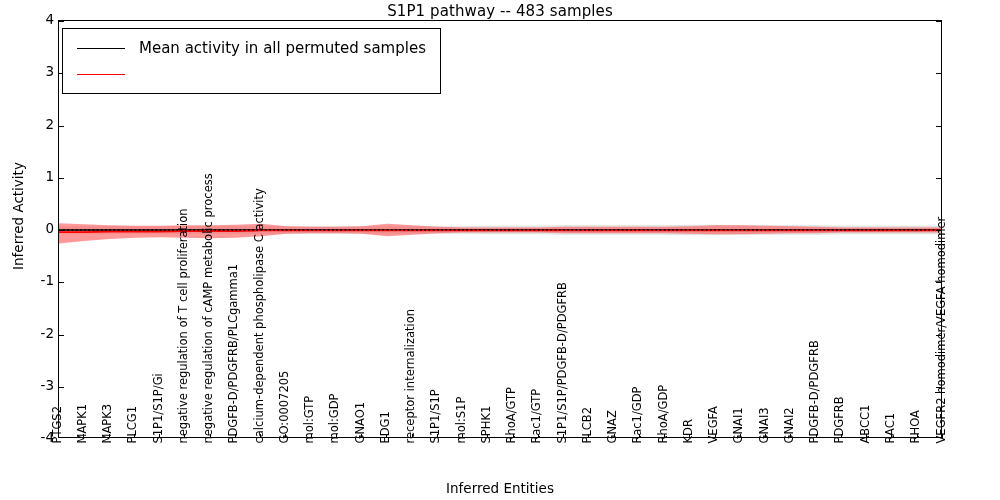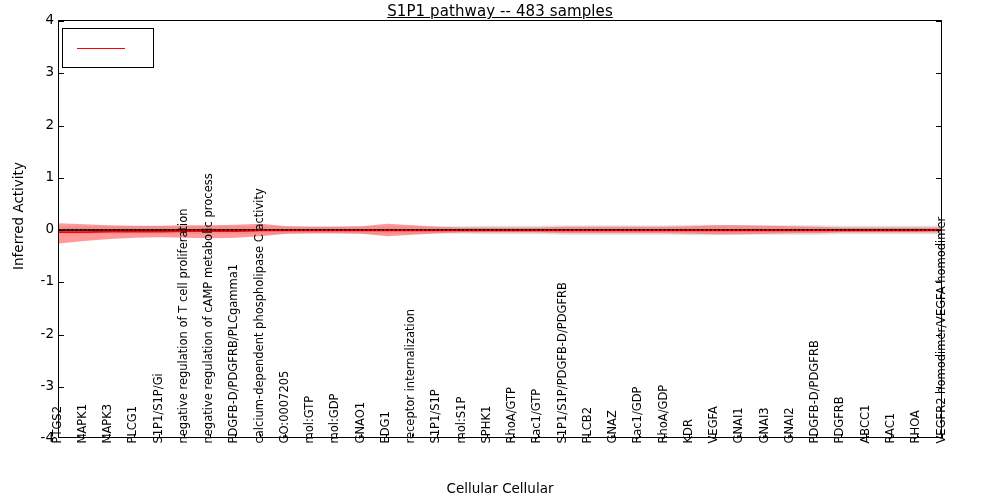--- a/index.html
+++ b/index.html
@@ -17,21 +17,20 @@
   }
   
   #chart-title {
     position: absolute;
     left: 0; top: 2px;
     width: 1000px;
     text-align: center;
     font-size: 15px;
     color: #000;
     letter-spacing: 0.1px;
-    text-decoration: underline;
   }
   
   #plot-area {
     position: absolute;
     left: 58px; top: 20px;
     width: 884px; height: 418px;
     border: 1px solid #000;
     background: #ffffff;
     overflow: hidden;
   }
@@ -131,21 +130,21 @@
   }
 </style>
 </head>
 <body>
 
 <div id="figure">
 
   <div id="chart-title">S1P1 pathway -- 483 samples</div>
 
   <div id="ylabel">Inferred Activity</div>
-  <div id="xlabel">Cellular Cellular</div>
+  <div id="xlabel">Inferred Entities</div>
 
   <div id="plot-area">
     <svg id="data-svg" viewBox="0 0 884 418" preserveAspectRatio="none">
       <g id="svg-bands">
           <path d="M0,205.34249999999997 L25.257142857142856,205.34249999999997 L50.51428571428571,205.34249999999997 L75.77142857142857,205.34249999999997 L101.02857142857142,205.34249999999997 L126.28571428571428,205.34249999999997 L151.54285714285714,205.34249999999997 L176.8,205.34249999999997 L202.05714285714285,204.82 L227.3142857142857,205.34249999999997 L252.57142857142856,205.34249999999997 L277.8285714285714,205.34249999999997 L303.0857142857143,205.34249999999997 L328.34285714285716,205.34249999999997 L353.6,205.34249999999997 L378.85714285714283,205.34249999999997 L404.1142857142857,205.34249999999997 L429.37142857142857,204.82 L454.6285714285714,204.82 L479.88571428571424,204.82 L505.1428571428571,204.2975 L530.4,204.2975 L555.6571428571428,204.2975 L580.9142857142857,204.2975 L606.1714285714286,204.2975 L631.4285714285714,203.775 L656.6857142857143,203.775 L681.9428571428572,204.2975 L707.2,204.2975 L732.4571428571429,204.2975 L757.7142857142857,204.2975 L782.9714285714285,204.82 L808.2285714285714,204.82 L833.4857142857143,204.82 L858.7428571428571,204.82 L884,204.82 L884,213.18 L858.7428571428571,213.18 L833.4857142857143,213.18 L808.2285714285714,213.18 L782.9714285714285,213.18 L757.7142857142857,213.7025 L732.4571428571429,213.7025 L707.2,213.7025 L681.9428571428572,213.7025 L656.6857142857143,214.225 L631.4285714285714,214.225 L606.1714285714286,213.7025 L580.9142857142857,213.7025 L555.6571428571428,213.7025 L530.4,213.7025 L505.1428571428571,213.7025 L479.88571428571424,213.18 L454.6285714285714,213.18 L429.37142857142857,213.18 L404.1142857142857,212.6575 L378.85714285714283,212.6575 L353.6,212.6575 L328.34285714285716,212.6575 L303.0857142857143,212.6575 L277.8285714285714,212.6575 L252.57142857142856,212.6575 L227.3142857142857,212.6575 L202.05714285714285,213.18 L176.8,212.6575 L151.54285714285714,212.6575 L126.28571428571428,212.6575 L101.02857142857142,212.6575 L75.77142857142857,212.6575 L50.51428571428571,212.6575 L25.257142857142856,212.6575 L0,212.6575 Z" fill="#c8c8c8" fill-opacity="0.55" stroke="none"></path>
           <path d="M0,202.2075 L25.257142857142856,203.25249999999997 L50.51428571428571,204.2975 L75.77142857142857,204.82 L101.02857142857142,204.82 L126.28571428571428,204.2975 L151.54285714285714,204.2975 L176.8,203.775 L202.05714285714285,202.73 L227.3142857142857,205.34249999999997 L252.57142857142856,205.865 L277.8285714285714,205.865 L303.0857142857143,205.34249999999997 L328.34285714285716,202.73 L353.6,204.2975 L378.85714285714283,205.865 L404.1142857142857,206.38750000000002 L429.37142857142857,206.38750000000002 L454.6285714285714,206.38750000000002 L479.88571428571424,206.38750000000002 L505.1428571428571,205.865 L530.4,205.865 L555.6571428571428,205.865 L580.9142857142857,205.865 L606.1714285714286,205.865 L631.4285714285714,205.34249999999997 L656.6857142857143,204.2975 L681.9428571428572,204.2975 L707.2,204.82 L732.4571428571429,205.34249999999997 L757.7142857142857,205.865 L782.9714285714285,206.38750000000002 L808.2285714285714,206.38750000000002 L833.4857142857143,206.38750000000002 L858.7428571428571,206.38750000000002 L884,206.38750000000002 L884,211.61249999999998 L858.7428571428571,211.61249999999998 L833.4857142857143,211.61249999999998 L808.2285714285714,211.61249999999998 L782.9714285714285,211.61249999999998 L757.7142857142857,212.135 L732.4571428571429,212.135 L707.2,212.6575 L681.9428571428572,213.18 L656.6857142857143,213.18 L631.4285714285714,212.6575 L606.1714285714286,212.135 L580.9142857142857,212.135 L555.6571428571428,212.135 L530.4,212.135 L505.1428571428571,212.135 L479.88571428571424,211.61249999999998 L454.6285714285714,211.61249999999998 L429.37142857142857,211.61249999999998 L404.1142857142857,211.61249999999998 L378.85714285714283,212.135 L353.6,213.7025 L328.34285714285716,215.27 L303.0857142857143,212.6575 L277.8285714285714,212.135 L252.57142857142856,212.135 L227.3142857142857,212.6575 L202.05714285714285,215.27 L176.8,216.8375 L151.54285714285714,217.36 L126.28571428571428,216.8375 L101.02857142857142,216.315 L75.77142857142857,216.8375 L50.51428571428571,217.8825 L25.257142857142856,219.9725 L0,222.58499999999998 Z" fill="#ff5a5a" fill-opacity="0.62" stroke="none"></path>
         </g>
       <g id="svg-lines">
           <path d="M0,209 L25.257142857142856,209 L50.51428571428571,209 L75.77142857142857,209 L101.02857142857142,209 L126.28571428571428,209 L151.54285714285714,209 L176.8,209 L202.05714285714285,209 L227.3142857142857,209 L252.57142857142856,209 L277.8285714285714,209 L303.0857142857143,209 L328.34285714285716,209 L353.6,209 L378.85714285714283,209 L404.1142857142857,209 L429.37142857142857,209 L454.6285714285714,209 L479.88571428571424,209 L505.1428571428571,209 L530.4,209 L555.6571428571428,209 L580.9142857142857,209 L606.1714285714286,209 L631.4285714285714,209 L656.6857142857143,209 L681.9428571428572,209 L707.2,209 L732.4571428571429,209 L757.7142857142857,209 L782.9714285714285,209 L808.2285714285714,209 L833.4857142857143,209 L858.7428571428571,209 L884,209 " fill="none" stroke="#000000" stroke-width="1.7"></path>
           <path d="M0,211.09 L25.257142857142856,211.09 L50.51428571428571,210.5675 L75.77142857142857,210.5675 L101.02857142857142,210.5675 L126.28571428571428,210.045 L151.54285714285714,210.045 L176.8,210.045 L202.05714285714285,209.52249999999998 L227.3142857142857,209.52249999999998 L252.57142857142856,209.52249999999998 L277.8285714285714,209.52249999999998 L303.0857142857143,209.52249999999998 L328.34285714285716,209.52249999999998 L353.6,209.52249999999998 L378.85714285714283,209.52249999999998 L404.1142857142857,209.52249999999998 L429.37142857142857,209.52249999999998 L454.6285714285714,209.52249999999998 L479.88571428571424,209.52249999999998 L505.1428571428571,209.52249999999998 L530.4,209.52249999999998 L555.6571428571428,209.52249999999998 L580.9142857142857,209.52249999999998 L606.1714285714286,209.52249999999998 L631.4285714285714,209.52249999999998 L656.6857142857143,209.52249999999998 L681.9428571428572,209.52249999999998 L707.2,209.52249999999998 L732.4571428571429,209.52249999999998 L757.7142857142857,209.52249999999998 L782.9714285714285,209.52249999999998 L808.2285714285714,209.52249999999998 L833.4857142857143,209.52249999999998 L858.7428571428571,209.52249999999998 L884,209 " fill="none" stroke="#ff0000" stroke-width="1.7"></path>
@@ -255,17 +254,21 @@
       <div class="xtick-label" style="left: 820.214px;">PDGFB-D/PDGFRB</div>
       <div class="xtick-label" style="left: 845.471px;">PDGFRB</div>
       <div class="xtick-label" style="left: 870.729px;">ABCC1</div>
       <div class="xtick-label" style="left: 895.986px;">RAC1</div>
       <div class="xtick-label" style="left: 921.243px;">RHOA</div>
       <div class="xtick-label" style="left: 946.5px;">VEGFR2 homodimer/VEGFA homodimer</div>
     </div>
 
   <div id="legend">
     <div class="legend-row">
+      <span class="legend-swatch" style="border-top-color:#000000"></span>
+      <span class="legend-text">Mean activity in all permuted samples</span>
+    </div>
+    <div class="legend-row">
       <span class="legend-swatch" style="border-top-color:#ff0000"></span>
     </div>
   </div>
 
 </div>
 
 </body></html>

